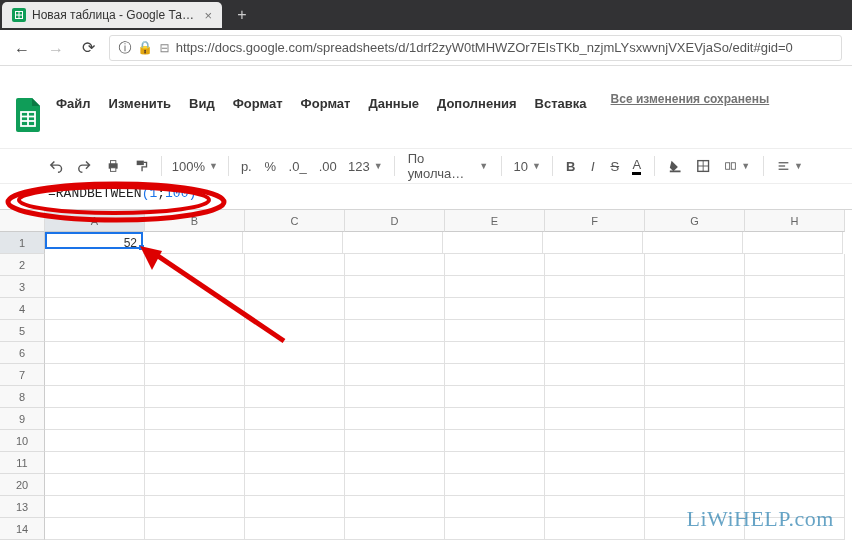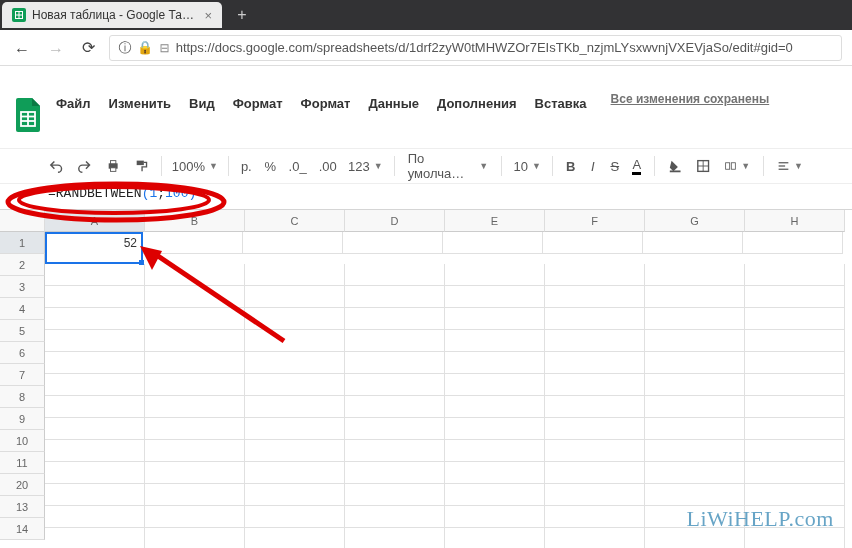--- a/index.html
+++ b/index.html
@@ -55,21 +55,21 @@
   .grid { position: relative; }
   .colhdrs { display: flex; position: absolute; left: 45px; top: 0; height: 22px; }
   .colhdr { width: 100px; background: #f8f8f8; border-right: 1px solid #ddd; border-bottom: 1px solid #ccc; display: flex; align-items: center; justify-content: center; font-size: 11px; color: #666; }
   .colhdr.sel { background: #e2e6ea; }
   .rowhdrs { position: absolute; left: 0; top: 22px; width: 45px; }
   .rowhdr { height: 22px; background: #f8f8f8; border-right: 1px solid #ccc; border-bottom: 1px solid #ddd; display: flex; align-items: center; justify-content: center; font-size: 11px; color: #666; }
   .rowhdr.sel { background: #e2e6ea; }
   .cells { position: absolute; left: 45px; top: 22px; }
   .cellrow { display: flex; }
   .cell { width: 100px; height: 22px; border-right: 1px solid #e0e0e0; border-bottom: 1px solid #e0e0e0; font-size: 12px; padding: 2px 4px; text-align: right; }
-  .cell.active { border: 2px solid #1a73e8; width: 98px; height: 32px; position: relative; }
+  .cell.active { border: 2px solid #1a73e8; width: 98px; height: 17px; position: relative; }
   .cell.active::after { content: ''; position: absolute; right: -3px; bottom: -3px; width: 5px; height: 5px; background: #1a73e8; }
   .watermark { position: absolute; right: 18px; bottom: 16px; font-family: Georgia, serif; font-size: 22px; color: #0369a1; letter-spacing: 0.5px; opacity: 0.6; pointer-events: none; }
 </style>
 </head>
 <body>
 
 <div class="browser-chrome">
   <div class="tabs-row">
     <div class="tab">
       <span class="favicon">

